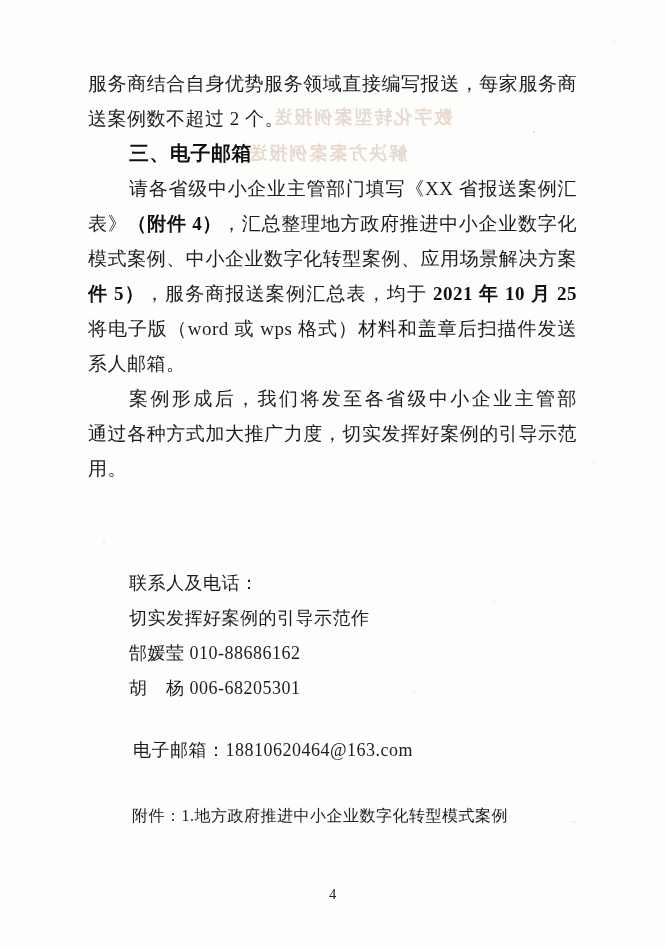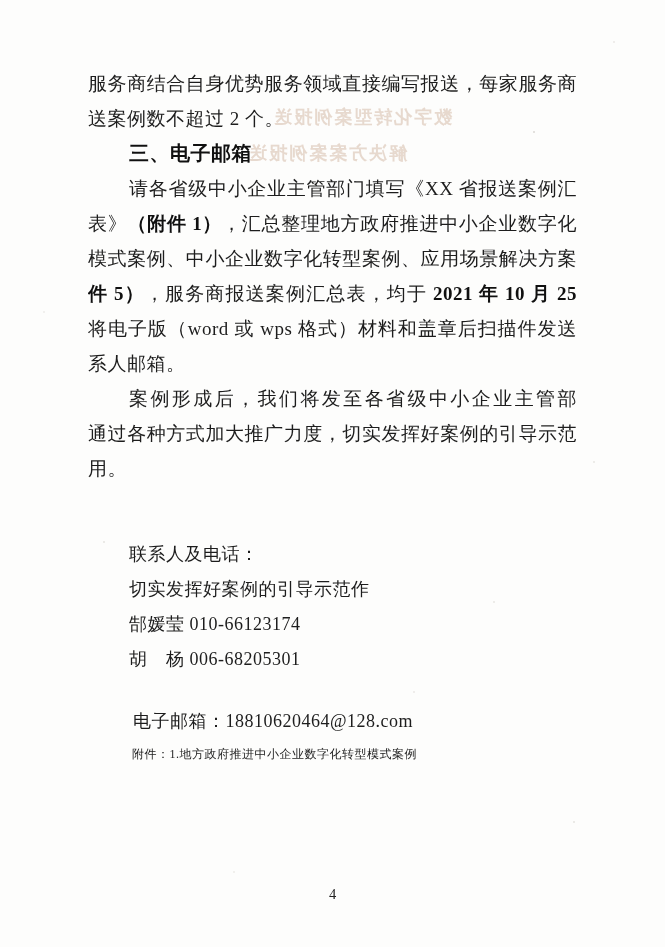--- a/index.html
+++ b/index.html
@@ -37,29 +37,29 @@
   }
   .line.noj { text-align:right; text-align-last:left; }
   .line.indent { padding-left:41px; }
   .line.heading {
     font-family:"Liberation Sans","DejaVu Sans",sans-serif;
     font-weight:bold; font-size:20px;
     text-align:left; text-align-last:left;
     color:#141414;
   }
   .bold { font-weight:bold; color:#101010; }
-  .contact-block { margin-top:51px; }
+  .contact-block { margin-top:80px; }
   .contact-block .line { font-size:18px; text-align:left; text-align-last:left; }
   .email-line {
     margin-top:27px; padding-left:45px;
     font-size:18px; line-height:35px; height:35px; letter-spacing:0.5px;
   }
   .attach-line {
-    padding-left:44px;
-    font-size:12px; line-height:30px; height:30px; letter-spacing:0.5px;
+    margin-top:33px; padding-left:44px;
+    font-size:16px; line-height:30px; height:30px; letter-spacing:0.5px;
   }
   .pagenum {
     position:absolute; left:0; right:0; top:886px;
     text-align:center; font-size:14.5px; color:#222;
   }
   
   .ghost {
     position:absolute;
     font-family:"Liberation Sans","DejaVu Sans",sans-serif;
     font-weight:bold;
@@ -83,38 +83,38 @@
   <div class="ghost ghost-1">数字化转型案例报送</div>
   <div class="ghost ghost-2">解决方案案例报送</div>
 
   <div class="body-block">
 
     <div>
         <div class="line"><span>服务商结合自身优势服务领域直接编写报送，每家服务商报</span></div>
         <div class="line noj"><span>送案例数不超过 2 个。</span></div>
         <div class="line heading indent noj"><span class="bold">三、电子邮箱</span></div>
         <div class="line indent"><span>请各省级中小企业主管部门填写《XX 省报送案例汇总</span></div>
-        <div class="line"><span>表》</span><span class="bold">（附件 1）</span><span>，汇总整理地方政府推进中小企业数字化转型</span></div>
+        <div class="line"><span>表》</span><span class="bold">（附件 4）</span><span>，汇总整理地方政府推进中小企业数字化转型</span></div>
         <div class="line"><span>模式案例、中小企业数字化转型案例、应用场景解决方案案</span></div>
         <div class="line"><span class="bold">件 5）</span><span>，服务商报送案例汇总表，均于 </span><span class="bold">2021 年 10 月 25 日前</span></div>
         <div class="line"><span>将电子版（word 或 wps 格式）材料和盖章后扫描件发送至联</span></div>
         <div class="line noj"><span>系人邮箱。</span></div>
         <div class="line indent"><span>案例形成后，我们将发至各省级中小企业主管部门，并</span></div>
         <div class="line"><span>通过各种方式加大推广力度，切实发挥好案例的引导示范作</span></div>
         <div class="line noj"><span>用。</span></div>
       </div>
 
     <div class="contact-block">
         <div class="line indent noj"><span>联系人及电话：</span></div>
         <div class="line indent noj"><span>切实发挥好案例的引导示范作</span></div>
-        <div class="line indent noj"><span>郜媛莹 010-66123174</span></div>
+        <div class="line indent noj"><span>郜媛莹 010-88686162</span></div>
         <div class="line indent noj"><span>胡　杨 006-68205301</span></div>
       </div>
 
-    <div class="email-line">电子邮箱：18810620464@128.com</div>
+    <div class="email-line">电子邮箱：18810620464@163.com</div>
 
     <div class="attach-line">附件：1.地方政府推进中小企业数字化转型模式案例</div>
 
   </div>
 
   <div class="pagenum">4</div>
 
 </div>
 
 </body></html>

